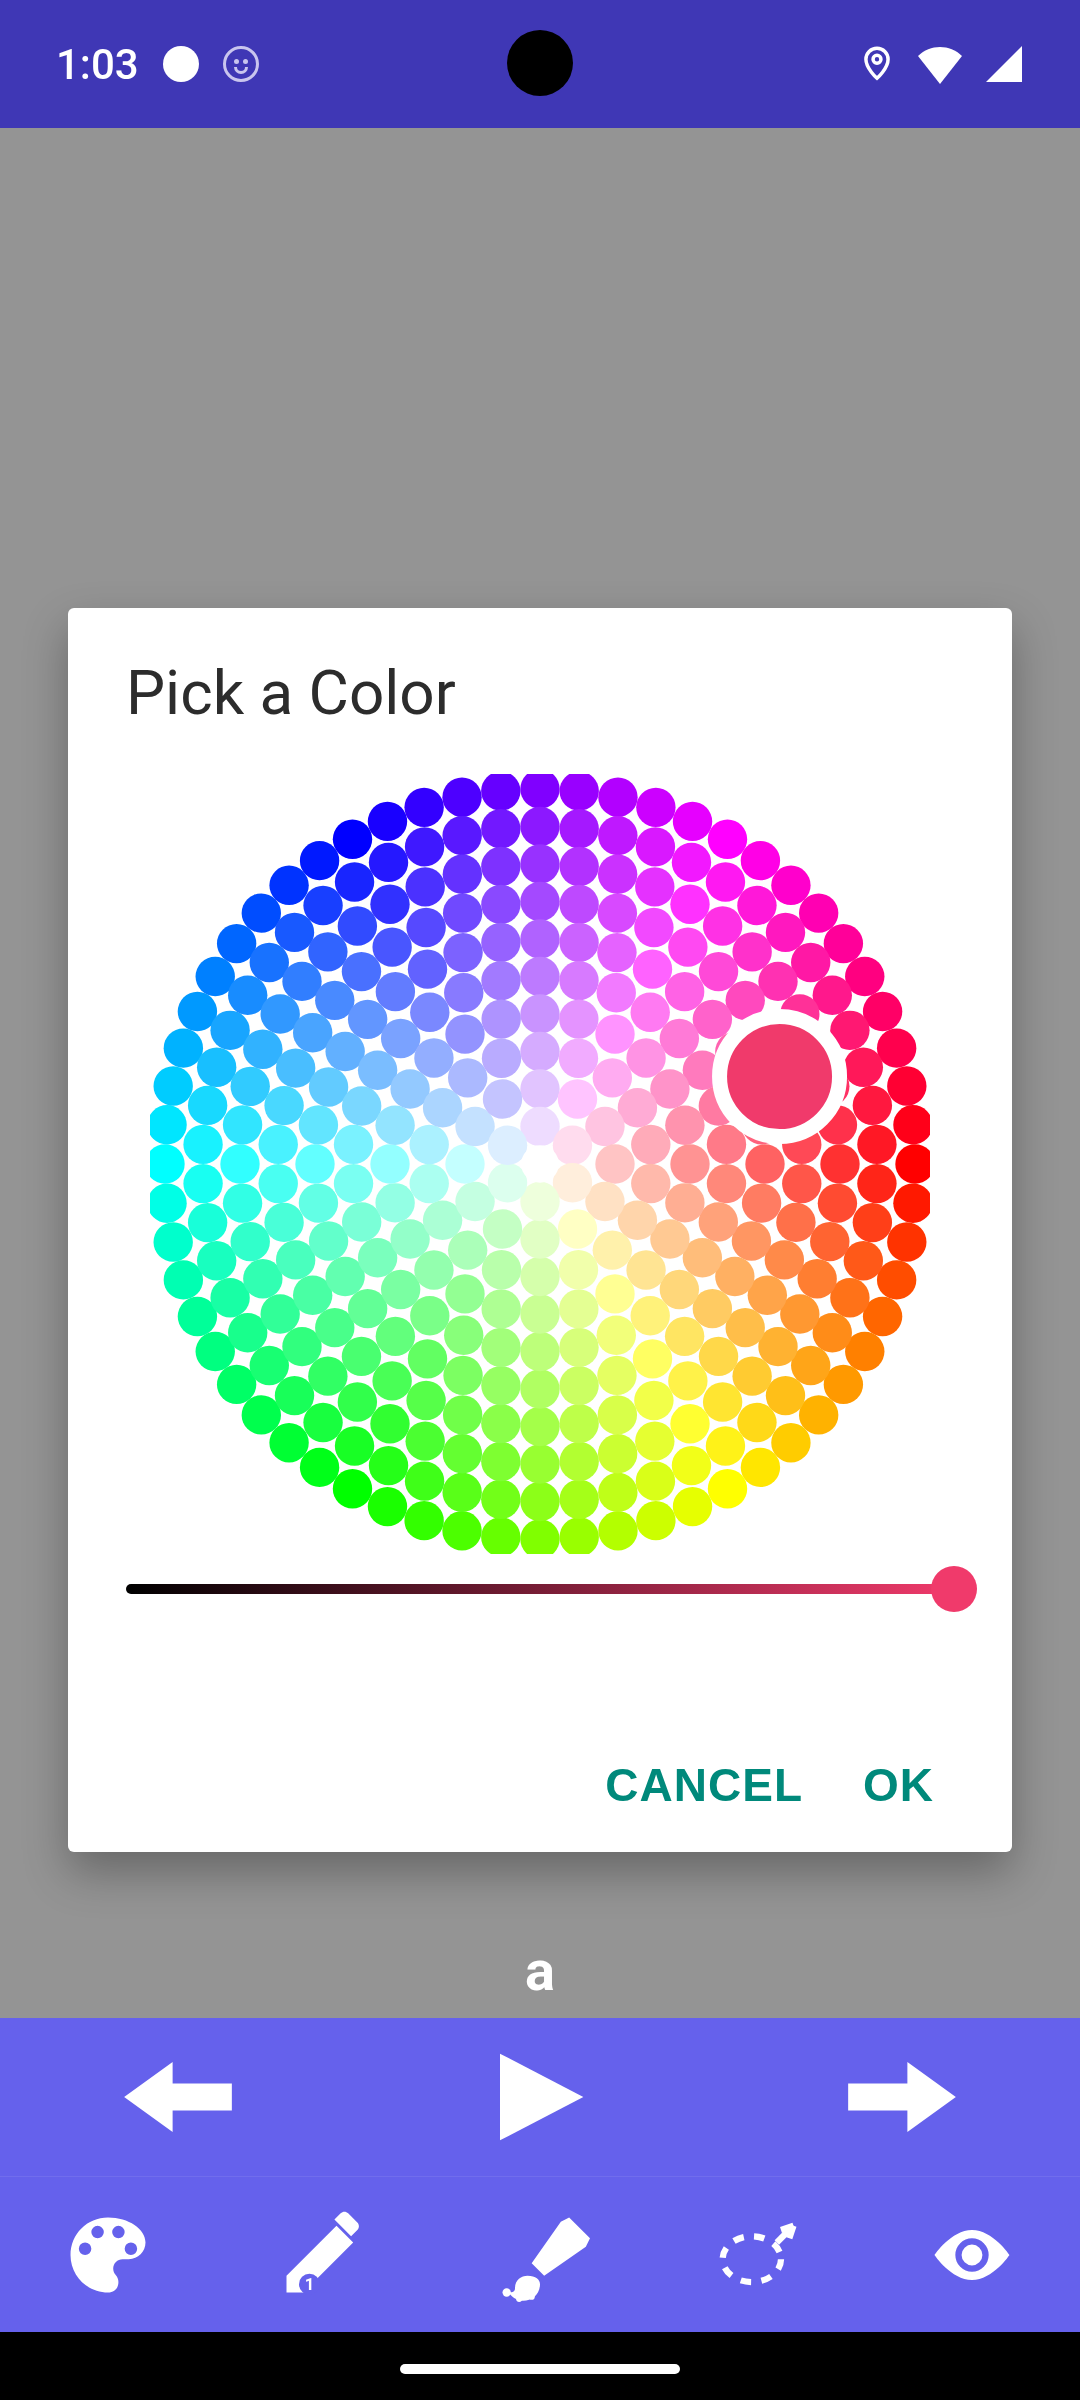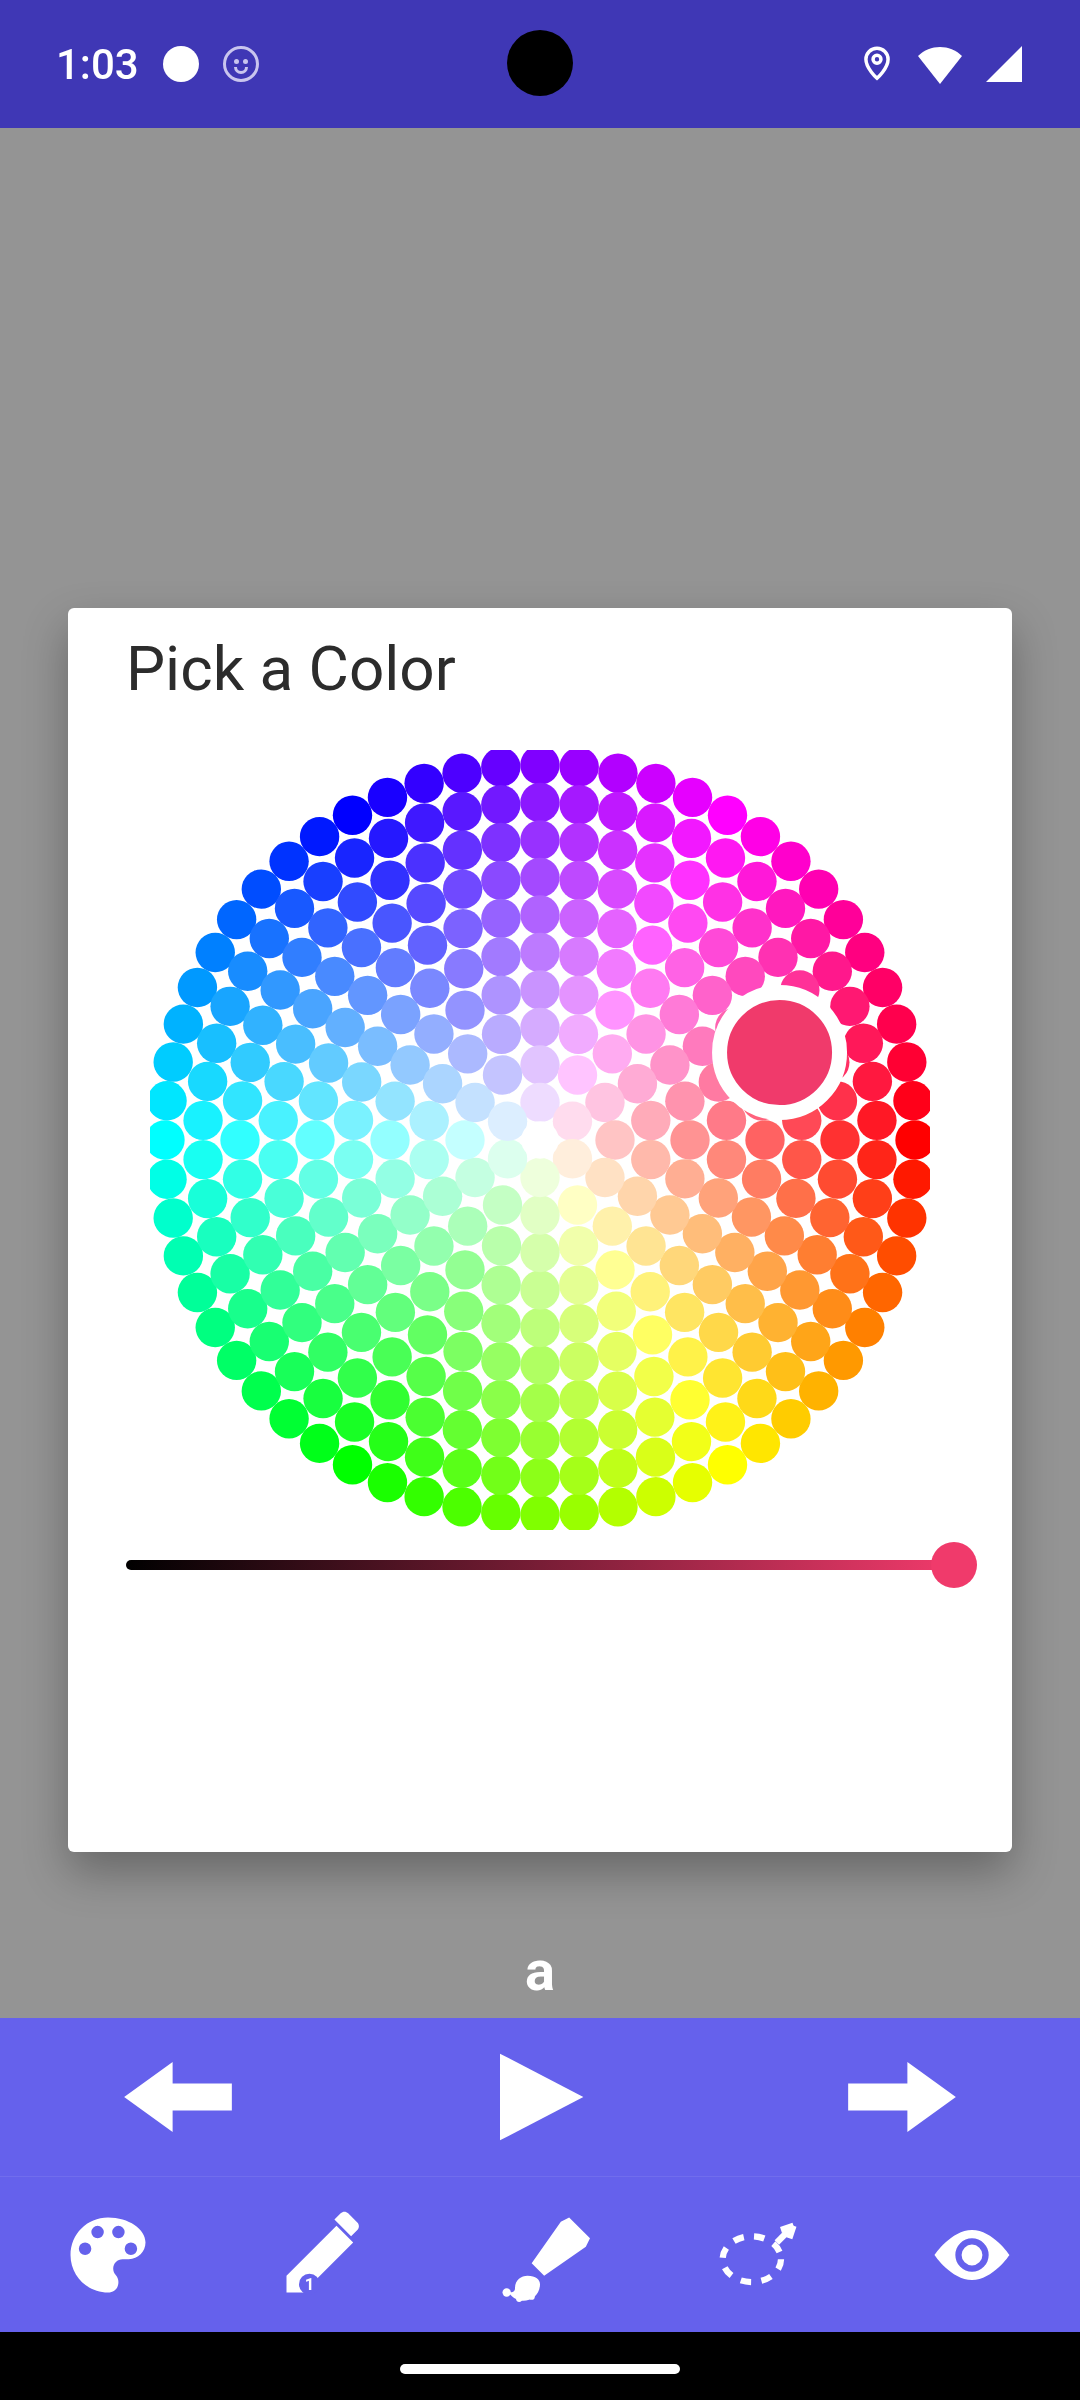--- a/index.html
+++ b/index.html
@@ -65,21 +65,21 @@
     border-top: 1px solid rgba(255,255,255,0.08);
   }
   .tool-bar svg { display:block; }
 
   
   .dialog {
     position: absolute;
     left: 68px; top: 608px; width: 944px; height: 1244px;
     background: #fff; border-radius: 6px;
     box-shadow: 0 20px 45px rgba(0,0,0,0.3);
-    padding: 24px 58px 40px;
+    padding: 48px 58px 40px;
     display: flex; flex-direction: column;
   }
   .dialog-title {
     font-size: 62px; color: #2c2c2c; font-weight: 400;
     margin-bottom: 40px;
   }
 
   .wheel-wrap {
     flex: 0 0 auto;
     width: 100%; height: 790px;
@@ -547,16 +547,20 @@
         <circle cx="0" cy="0" r="12.5" fill="#ffffff"></circle>
         <circle cx="159.7" cy="-58.3" r="40" fill="#f03a6b" stroke="#ffffff" stroke-width="10"></circle>
       </svg>
   </div>
 
   <div class="slider-wrap">
     <div class="slider-track" id="slider-track" style="background: linear-gradient(to right, rgb(0, 0, 0), rgb(240, 58, 107));"></div>
     <div class="slider-thumb" id="slider-thumb" style="background: rgb(240, 58, 107); left: 100%;"></div>
   </div>
 
+  <div class="dialog-actions">
+    <button class="dlg-btn">CANCEL</button>
+    <button class="dlg-btn">OK</button>
+  </div>
 </div>
 
 <div class="black-strip"></div>
 <div class="gesture-bar"></div>
 
 </body></html>

